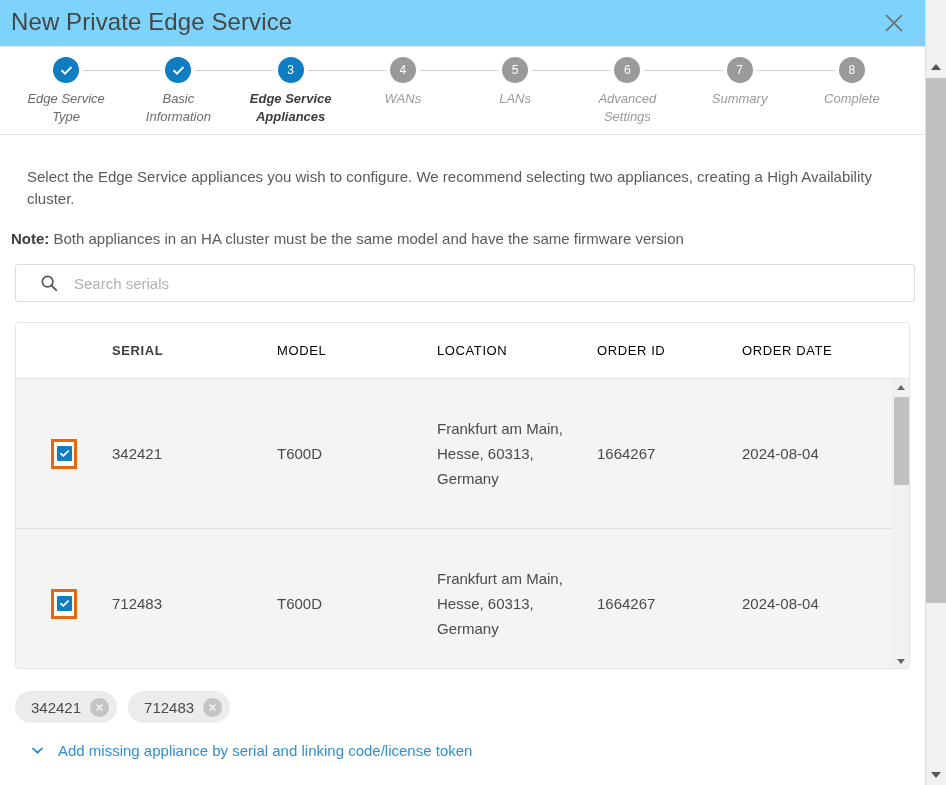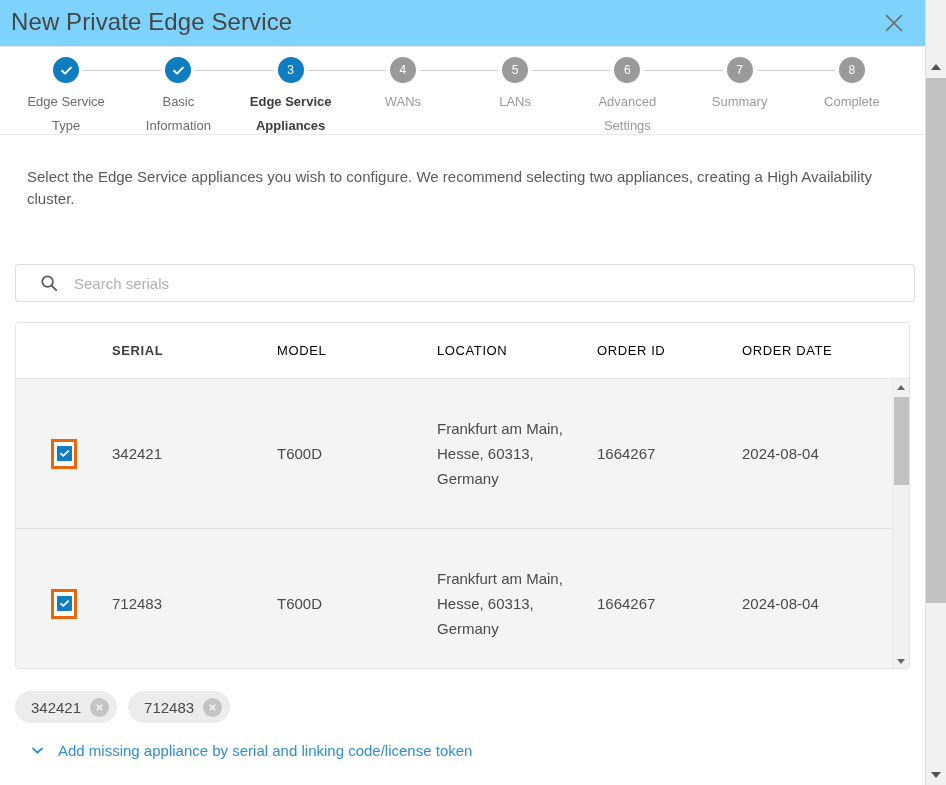--- a/index.html
+++ b/index.html
@@ -106,25 +106,26 @@
     position: relative;
     z-index: 2;
     flex: 0 0 auto;
   }
   .step.done .step-circle,
   .step.active .step-circle { background: #0e7dc1; }
   .step-circle svg { display: block; }
   .step-label {
     margin-top: 7px;
     font-size: 13px;
-    line-height: 24px;
+    line-height: 18px;
     color: #9a9a9a;
     text-align: center;
     max-width: 94px;
     white-space: pre-line;
+    font-style: italic;
   }
   .step.done .step-label { color: #6b6b6b; }
   .step.active .step-label { color: #3d3d3d; font-weight: 700; }
   .step .connector {
     position: absolute;
     top: 13px;
     left: calc(50% + 17px);
     width: calc(100% - 34px);
     height: 1px;
     background: #cfcfcf;
@@ -400,20 +401,21 @@
 
         <div class="step-circle">8</div>
         <div class="step-label">Complete</div>
       </div>
 
     </div>
   </div>
 
   <div class="desc-area">
     <p class="desc-p">Select the Edge Service appliances you wish to configure. We recommend selecting two appliances, creating a High Availability cluster.</p>
+    <p class="note-p"><b>Note:</b><span> Both appliances in an HA cluster must be the same model and have the same firmware version</span></p>
   </div>
 
   <div class="search-box">
     <span class="search-icon">
       <svg width="18" height="18" viewBox="0 0 18 18">
         <circle cx="7.6" cy="7.6" r="5.3" stroke="#55595c" stroke-width="1.7" fill="none"></circle>
         <path d="M11.6 11.6 L16.2 16.2" stroke="#55595c" stroke-width="1.9" stroke-linecap="round"></path>
       </svg>
     </span>
     <input class="search-input" type="text" placeholder="Search serials" style="">

